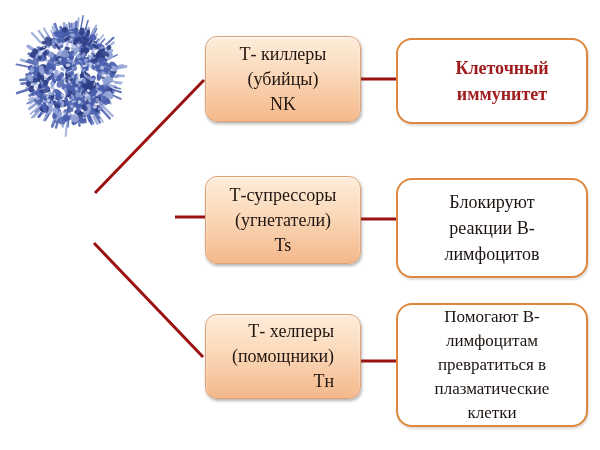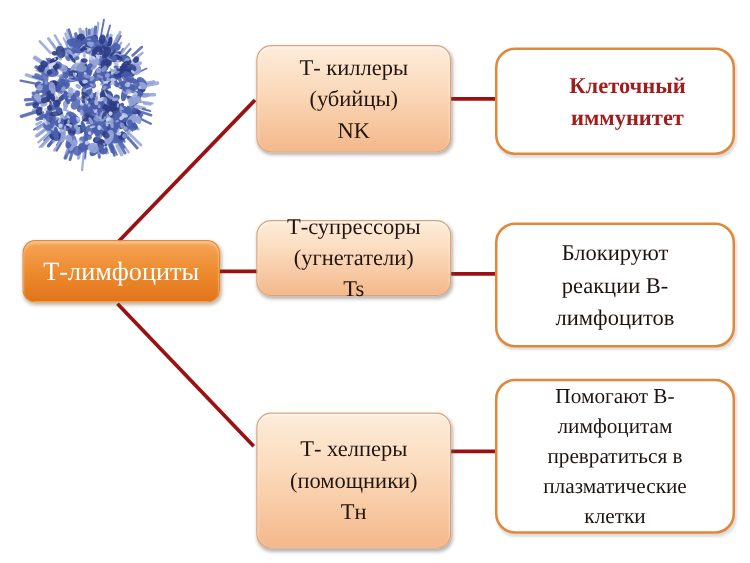--- a/index.html
+++ b/index.html
@@ -45,22 +45,22 @@
     width: 156px;
     background: linear-gradient(180deg, var(--type-fill-top, #fdecda) 0%, #fbdcbe 38%, var(--type-fill-bottom, #f4b88b) 100%);
     border: 1px solid var(--type-border, #dda175);
     border-radius: 12px;
     color: var(--type-text, #201510);
     font-size: 18px;
     line-height: 25px;
     box-shadow: 1px 2px 3px rgba(90, 90, 90, 0.45), inset 0 1px 2px rgba(255, 255, 255, 0.85);
   }
   .type-0 { top: 36px;  height: 86px; }
-  .type-1 { top: 176px; height: 61px; }
-  .type-2 { top: 330px; height: 109px; }
+  .type-1 { top: 176px; height: 88px; }
+  .type-2 { top: 314px; height: 85px; text-align: right; }
   .result-node {
     left: 396px;
     width: 192px;
     background: var(--result-bg, #ffffff);
     border: 2px solid var(--result-border, #e0883a);
     border-radius: 16px;
     color: var(--result-text, #1c1410);
     font-size: 18px;
     line-height: 26px;
     box-shadow: 1px 2px 2px rgba(120, 120, 120, 0.25);
@@ -696,21 +696,20 @@
         <ellipse cx="14.534379061553274" cy="72.13872227045343" rx="2.3057706558611244" ry="2.709522682055831" transform="rotate(49 14.534379061553274 72.13872227045343)" fill="#2c3c85" opacity="0.9"></ellipse>
         <ellipse cx="30.09767152533841" cy="42.83021569900005" rx="2.772211041301489" ry="1.0047694944310934" transform="rotate(54 30.09767152533841 42.83021569900005)" fill="#2c3c85" opacity="0.9"></ellipse>
         <ellipse cx="17.328066443098685" cy="76.73922634442583" rx="3.5212069095578045" ry="2.575044937524945" transform="rotate(99 17.328066443098685 76.73922634442583)" fill="#2c3c85" opacity="0.9"></ellipse>
         <ellipse cx="18.92610097295332" cy="42.71774479624095" rx="2.9820069128181785" ry="2.9857987332623455" transform="rotate(126 18.92610097295332 42.71774479624095)" fill="#2c3c85" opacity="0.9"></ellipse>
         <ellipse cx="53.83557596644634" cy="26.54181049385049" rx="2.326888017822057" ry="1.2172618506476283" transform="rotate(39 53.83557596644634 26.54181049385049)" fill="#2c3c85" opacity="0.9"></ellipse>
         <ellipse cx="53.34190953999171" cy="36.34642758813344" rx="1.7012503871228546" ry="2.8252394505310807" transform="rotate(98 53.34190953999171 36.34642758813344)" fill="#2c3c85" opacity="0.9"></ellipse>
         <ellipse cx="69.79339171230274" cy="32.86282648417473" rx="2.545790182426572" ry="1.9704859050922097" transform="rotate(151 69.79339171230274 32.86282648417473)" fill="#2c3c85" opacity="0.9"></ellipse>
       </svg>
   </div>
 
-  <div class="node root-node">Т-лимфоциты</div>
 
   <div class="node type-node type-0">Т- киллеры
 (убийцы)
 NK</div>
   <div class="node type-node type-1">Т-супрессоры
 (угнетатели)
 Ts</div>
   <div class="node type-node type-2">Т- хелперы
 (помощники)
 Тн</div>

